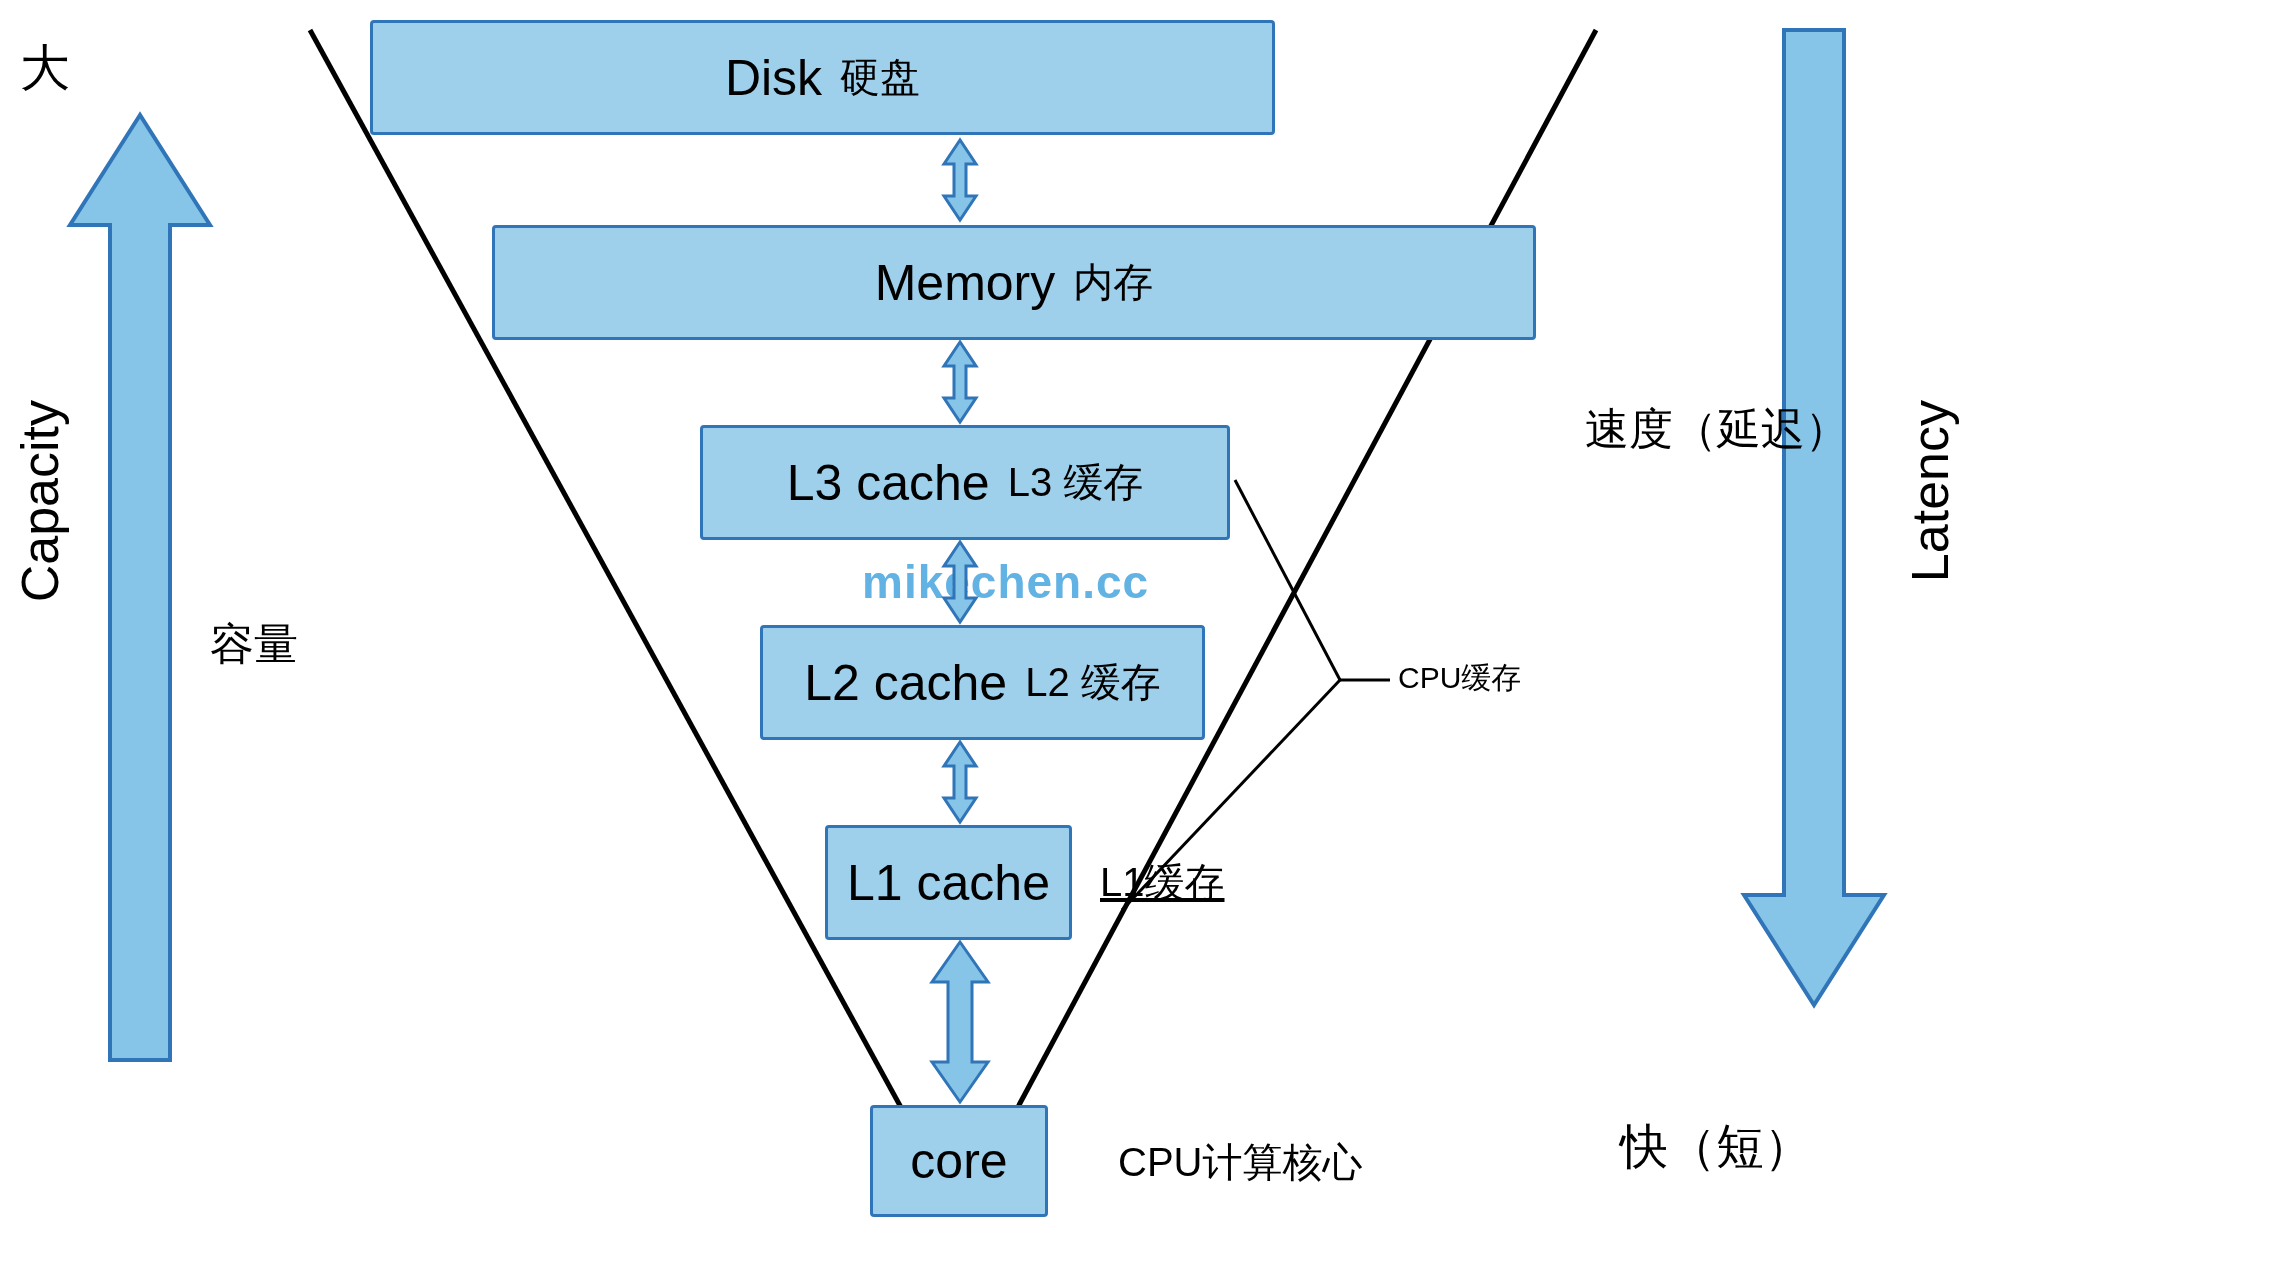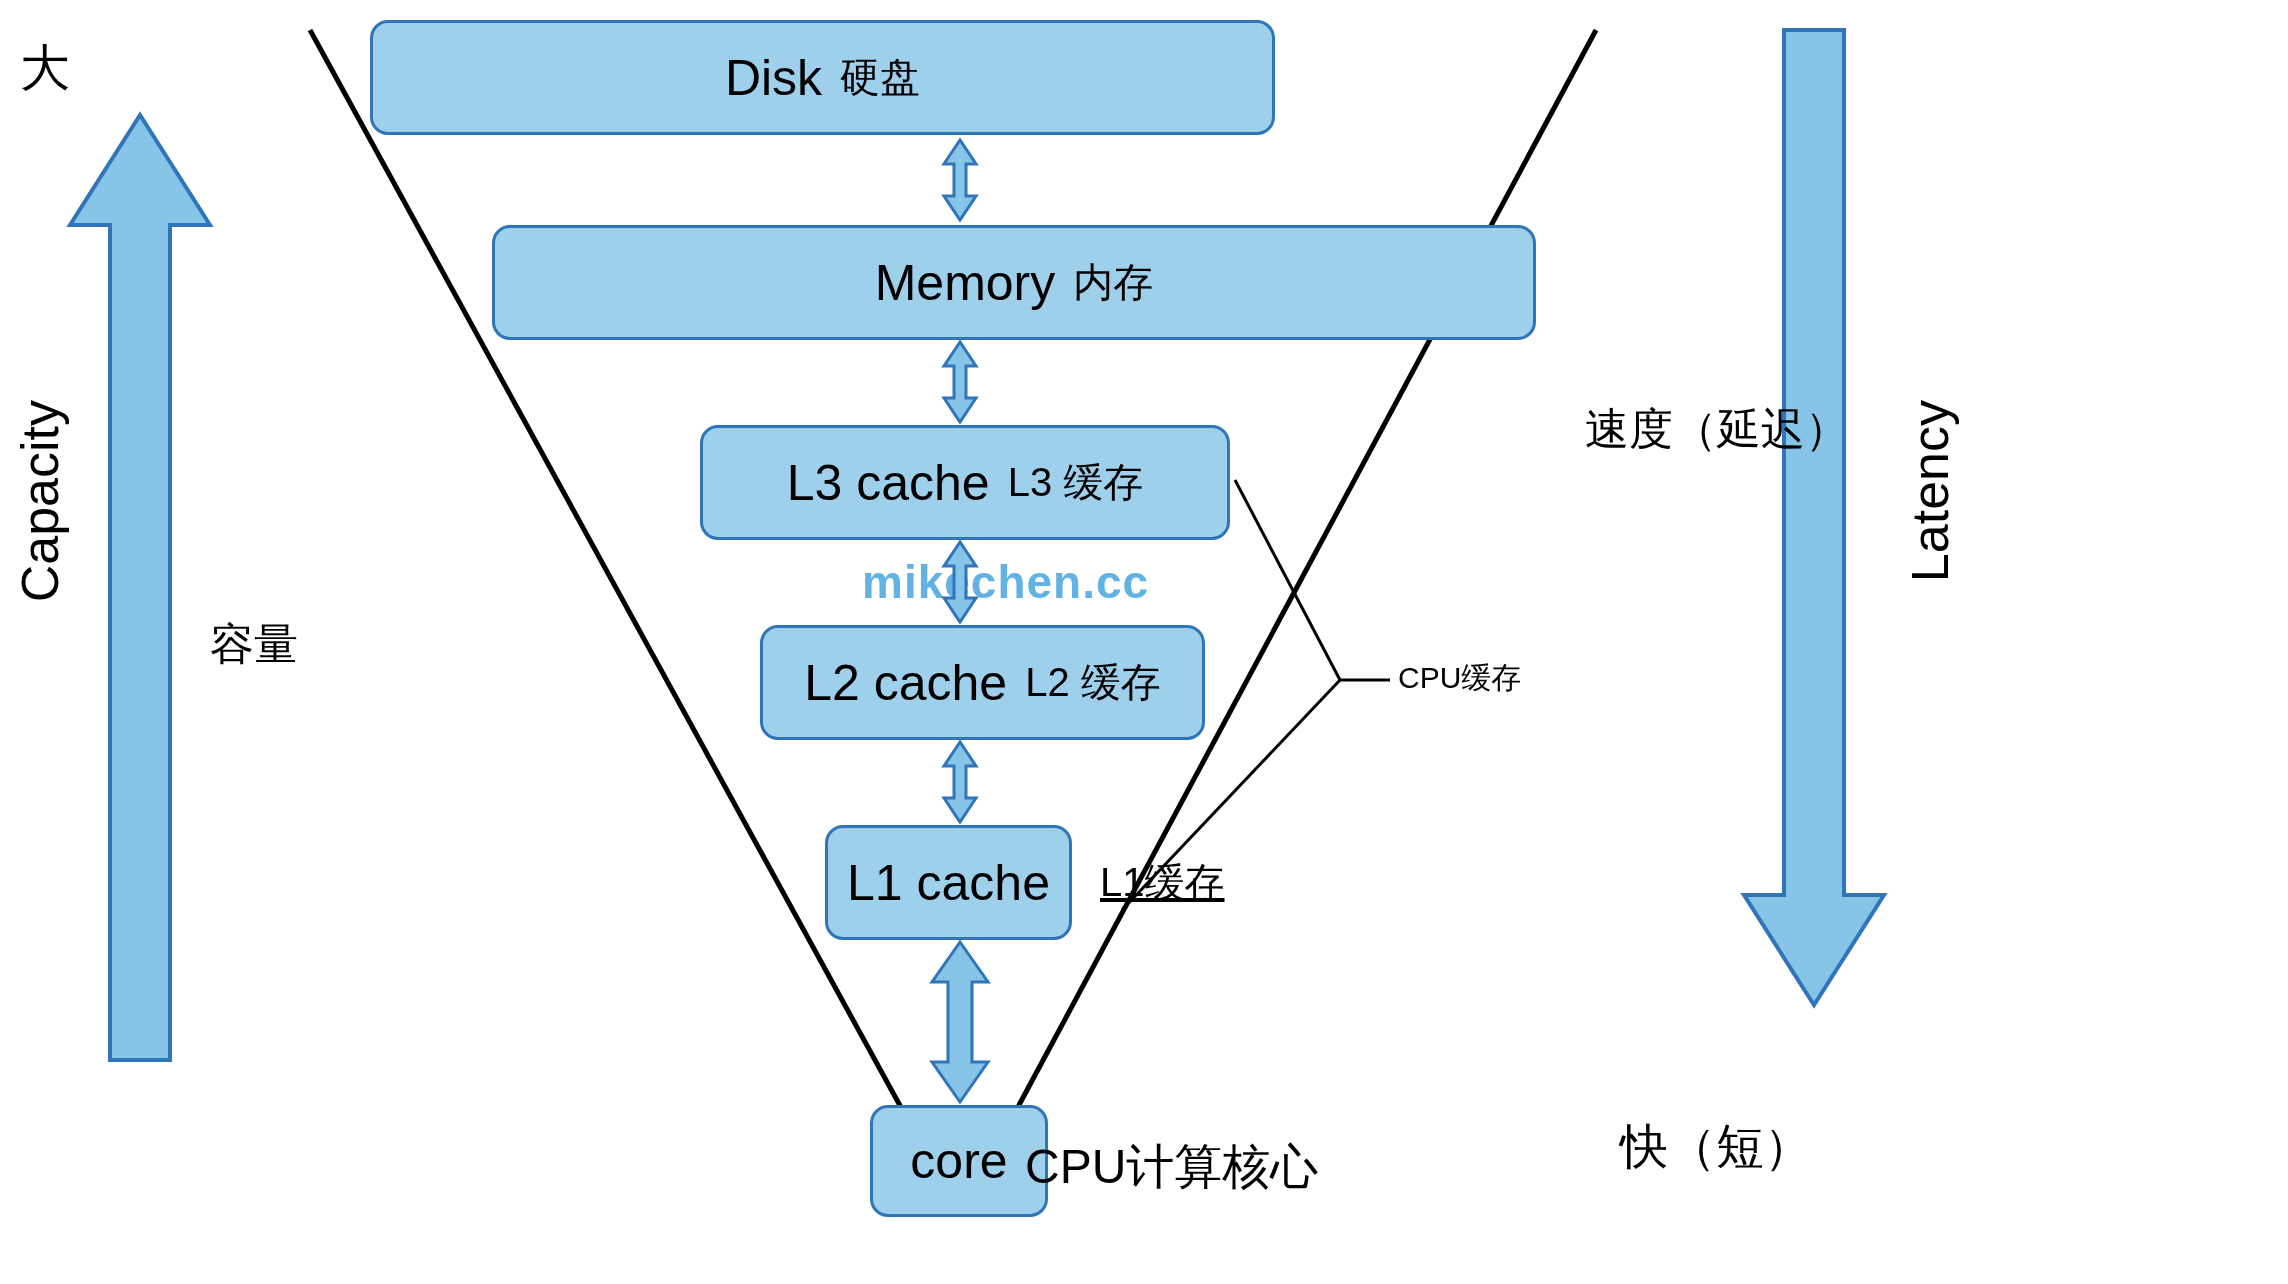--- a/index.html
+++ b/index.html
@@ -13,21 +13,21 @@
   }
   .canvas {
     position: relative;
     width: 2288px;
     height: 1284px;
   }
   .level-box {
     position: absolute;
     background: #9ecfeb;
     border: 3px solid #2f75b8;
-    border-radius: 18px;
+    border-radius: 4px;
     display: flex;
     align-items: center;
     justify-content: center;
     box-sizing: border-box;
   }
   .level-box .en {
     font-size: 50px;
     font-weight: 400;
     color: #000;
     margin-right: 18px;
@@ -99,21 +99,21 @@
   </div>
 
   <div class="level-box" style="left:825px; top:825px; width:247px; height:115px;">
     <span class="en" style="margin-right:0;">L1 cache</span>
   </div>
   <div class="side-label" style="left:1100px; top:855px; font-size:40px;text-decoration:underline;">L1缓存</div>
 
   <div class="level-box" style="left:870px; top:1105px; width:178px; height:112px;">
     <span class="en" style="margin-right:0;">core</span>
   </div>
-  <div class="side-label" style="left:1025px; top:1135px; font-size:48px;">CPU计算核心</div>
+  <div class="side-label" style="left:1118px; top:1135px; font-size:40px;">CPU计算核心</div>
 
   <div class="watermark" style="left:862px; top:555px;">mikechen.cc</div>
 
   <svg class="overlay">
     <defs>
       <g id="dblarrow">
 
         <polygon points="0,-40 -16,-16 -6,-16 -6,16 -16,16 0,40 16,16 6,16 6,-16 16,-16" fill="#86c4e8" stroke="#2f75b8" stroke-width="3"></polygon>
       </g>
     </defs>

